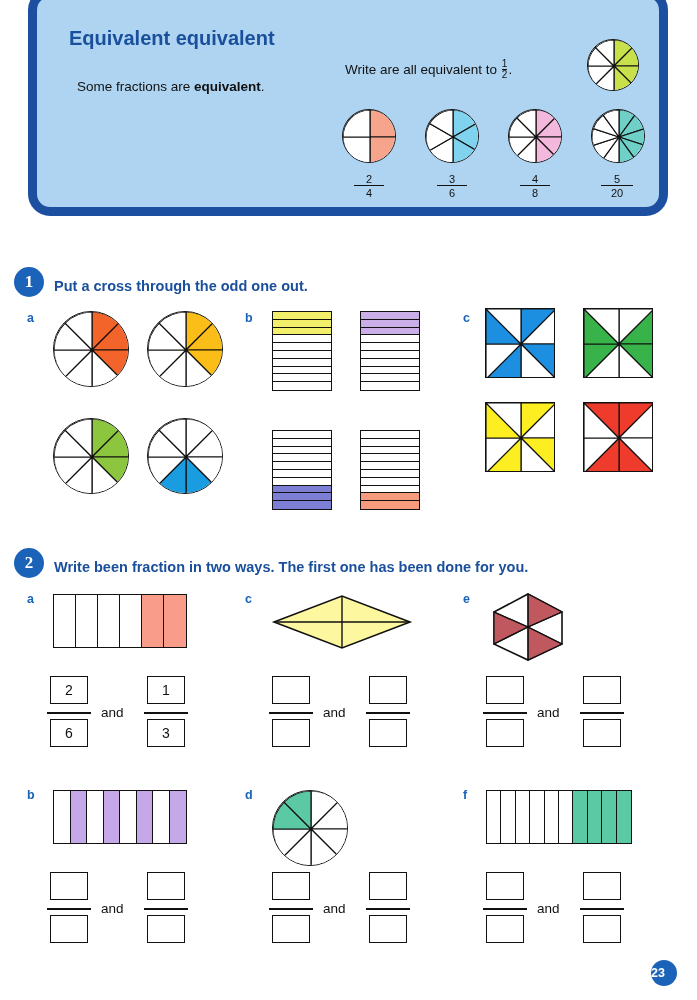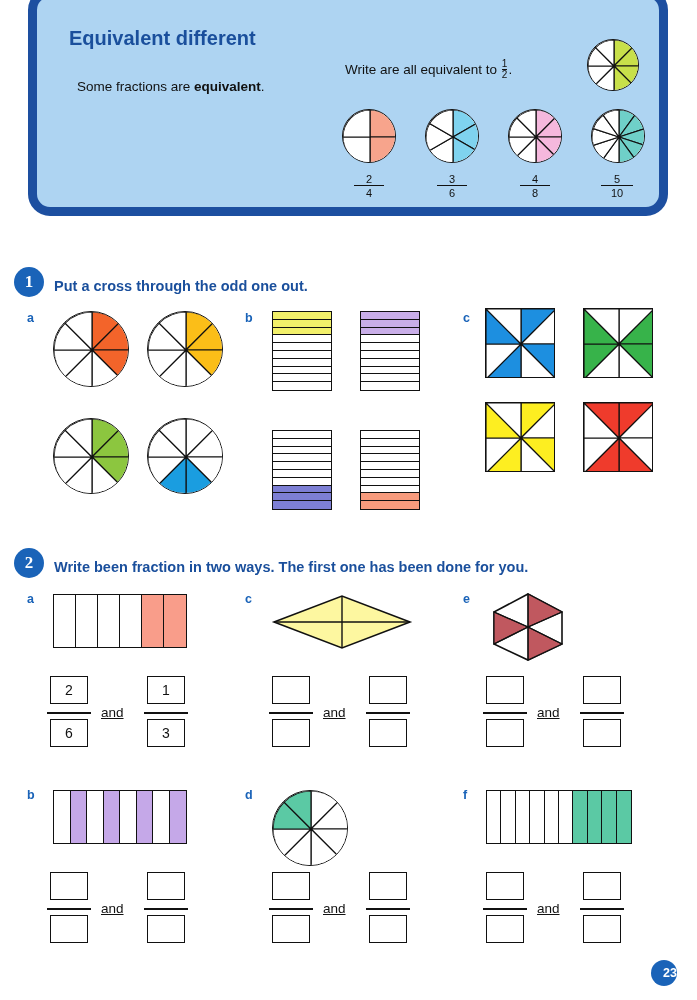--- a/index.html
+++ b/index.html
@@ -157,45 +157,44 @@
   .ansline {
     position: absolute;
     width: 44px;
     height: 1.6px;
     background: #111;
   }
   .andtext {
     position: absolute;
     font-size: 13.5px;
     color: #111;
-    text-decoration: underline;
   }
 
   .pagenum {
     position: absolute;
     right: 20px;
     bottom: 14px;
     width: 26px;
     height: 26px;
     border-radius: 50%;
     background: #1a63b8;
     color: #fff;
     font-size: 12.5px;
     font-weight: bold;
-    text-align: right;
+    text-align: left;
     line-height: 26px;
   }
 
   .shape-abs { position: absolute; }
 </style>
 </head>
 <body>
 
 <div class="info-panel">
-  <div class="info-title">Equivalent different</div>
+  <div class="info-title">Equivalent equivalent</div>
 
   <div class="info-line info-l1">
     Some fractions are <b>equivalent</b>.
   </div>
   <div class="info-line info-l3">
     <span>Write are all equivalent to</span>
     <span class="frac-inline">
       <span class="num">1</span>
       <span class="den">2</span>
     </span><span>.</span>
@@ -266,21 +265,21 @@
   <div class="frac-label" style="left:400px; top:176px; width:30px;">
     <span class="num">3</span>
     <span class="den">6</span>
   </div>
   <div class="frac-label" style="left:483px; top:176px; width:30px;">
     <span class="num">4</span>
     <span class="den">8</span>
   </div>
   <div class="frac-label" style="left:564px; top:176px; width:32px;">
     <span class="num">5</span>
-    <span class="den">10</span>
+    <span class="den">20</span>
   </div>
 </div>
 
 <div class="qnum" style="left:14px; top:267px;">1</div>
 <div class="qtext" style="left:54px; top:278px;">Put a cross through the odd one out.</div>
 
 <div class="plabel" style="left:27px; top:311px;">a</div>
 <div class="plabel" style="left:245px; top:311px;">b</div>
 <div class="plabel" style="left:463px; top:311px;">c</div>
 

